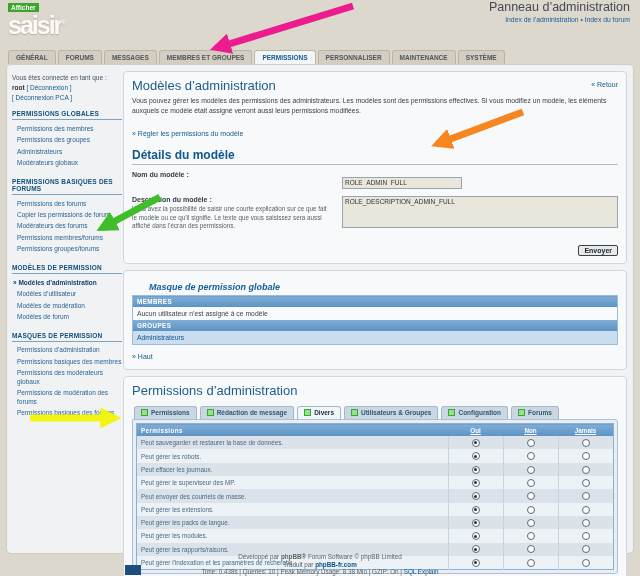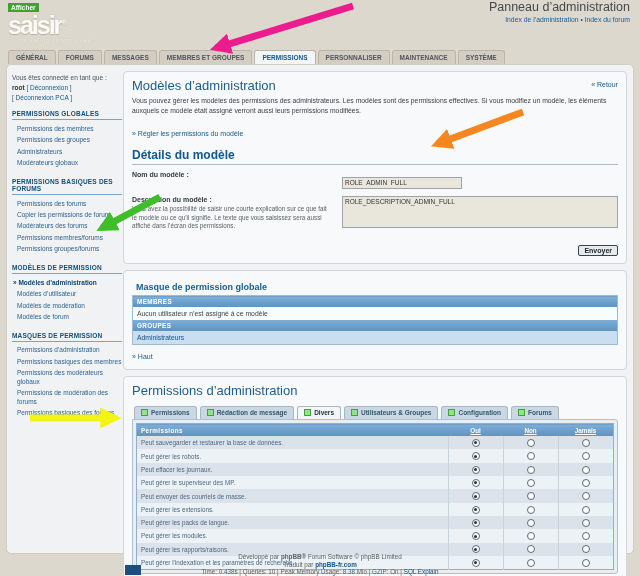--- a/index.html
+++ b/index.html
@@ -52,21 +52,21 @@
   .label-main{font-size:7px;font-weight:bold;color:#333B41;}
   .label-help{font-size:6.3px;color:#596269;line-height:1.35;margin-top:2px;}
   .form-field{flex:1;}
   .inp{width:120px;height:12px;background:#E9E6DC;border:1px solid #9AA4AC;font-size:6.5px;
        padding:0 2px;color:#333;box-sizing:border-box;font-family:"Liberation Sans",sans-serif;}
   .txa{width:100%;height:32px;background:#E9E6DC;border:1px solid #9AA4AC;font-size:6.5px;
        padding:1px 2px;color:#333;resize:none;box-sizing:border-box;font-family:"Liberation Sans",sans-serif;}
   .submit-row{text-align:right;margin-top:4px;}
   .btn{font-size:7px;font-weight:bold;background:#E8E9EA;border:1px solid #36424C;border-radius:2px;
        padding:1px 5px;color:#1E252B;font-family:"Liberation Sans",sans-serif;}
-  .sub-title{font-size:9px;color:#176199;margin:5px 4px 3px;font-weight:bold;}
+  .sub-title{font-size:9px;color:#176199;margin:5px 17px 3px;font-weight:bold;font-style:italic;}
   .gtable{width:100%;border:1px solid #9DBBD4;border-collapse:collapse;}
   .gtable .bar{background:linear-gradient(#7FAED6,#5C92C3);color:#fff;font-size:6.3px;font-weight:bold;
                letter-spacing:.4px;padding:2px 4px;text-align:left;}
   .gtable .row-empty{background:#FAFBFC;font-size:6.8px;color:#3E464C;padding:3px 4px;}
   .gtable .row-group{background:#C9DEF0;font-size:6.8px;color:#10538A;padding:3px 4px;cursor:pointer;}
   .haut{font-size:7px;color:#135A8D;margin-top:4px;display:inline-block;cursor:pointer;}
   .ptabs{display:flex;gap:3px;margin:8px 0 0 2px;}
   .ptab{display:flex;align-items:center;gap:3px;padding:2px 6px 3px;background:#CBD8E3;
         border:1px solid #A3B8C8;border-bottom:none;border-radius:3px 3px 0 0;
         font-size:6.5px;font-weight:bold;color:#2F5871;white-space:nowrap;cursor:pointer;}

